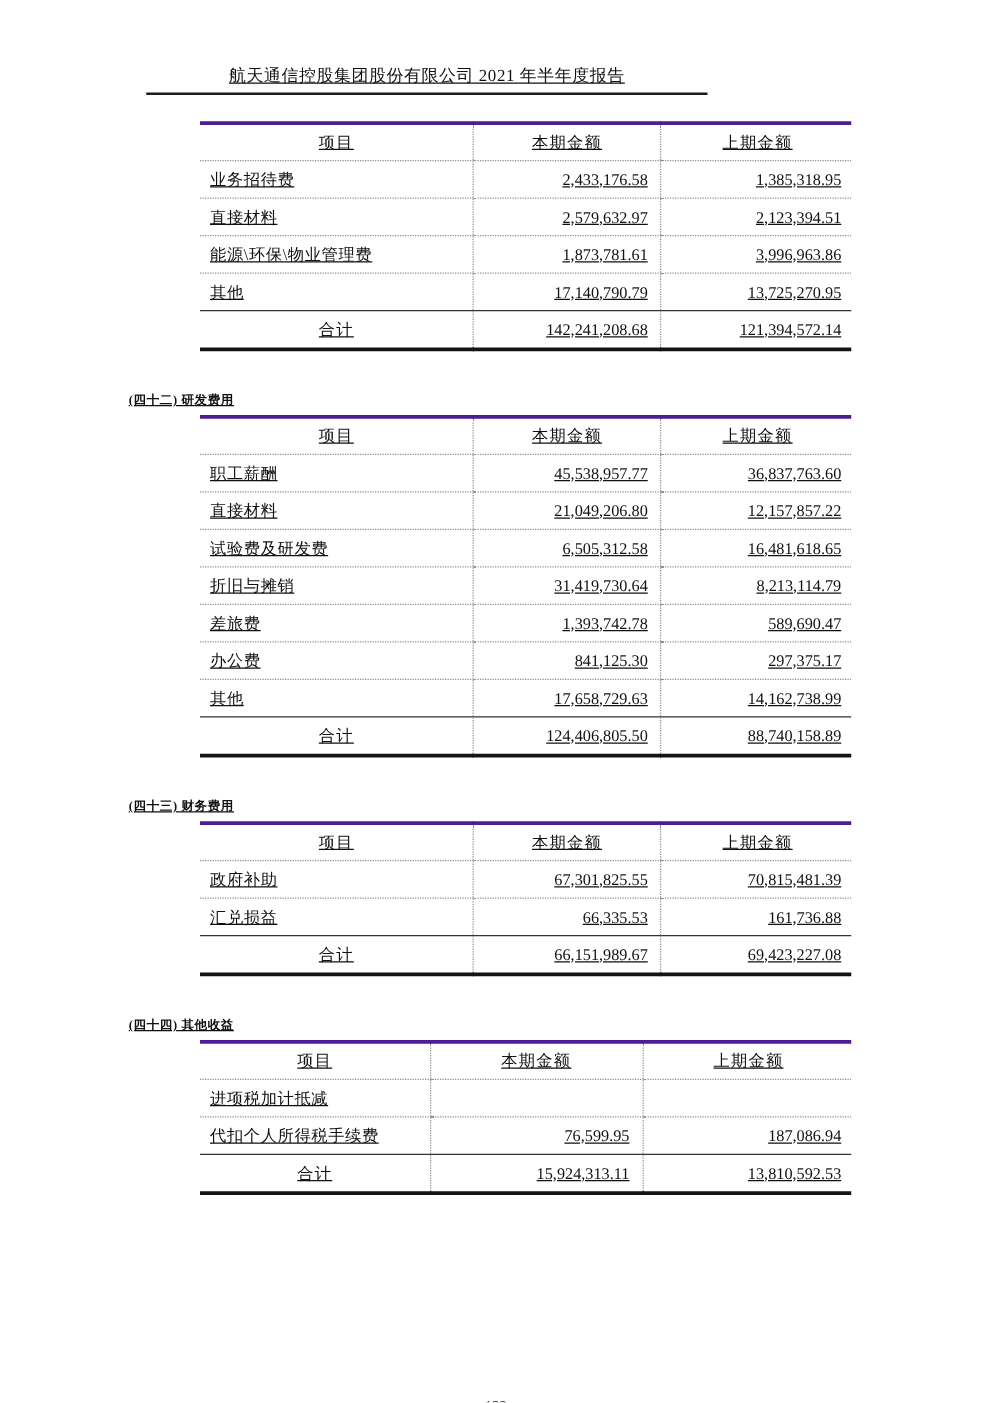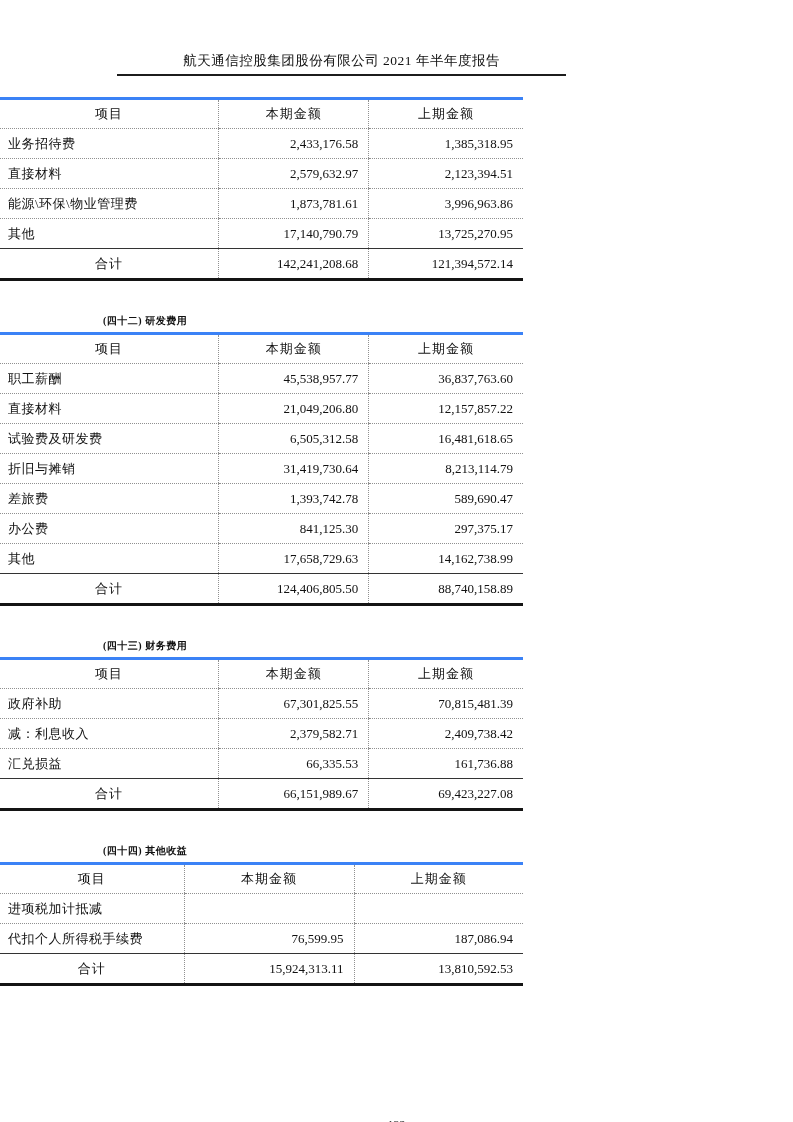--- a/index.html
+++ b/index.html
@@ -3,43 +3,45 @@
 <meta charset="utf-8">
 <style>
   html, body { margin:0; padding:0; background:#ffffff; }
   .page {
     position:relative;
     width:681px; height:1122px;
     background:#ffffff;
     color:#111111;
     font-family:"Liberation Serif","DejaVu Serif",serif;
     overflow:hidden;
+    text-decoration:underline;
   }
   .doc-header {
     margin:52px 115px 0 117px;
     text-align:center;
     font-size:13.5px;
     line-height:17px;
     padding-bottom:5px;
     border-bottom:2px solid #1c1c1c;
     letter-spacing:0.5px;
   }
   .section-title {
     margin:30px 0 2px 103px;
     font-size:10px;
     line-height:19px;
     font-weight:bold;
     letter-spacing:0.5px;
   }
   .section.no-title .fin-table { margin-top:21px; }
   .fin-table {
+    margin-left:160px;
     width:523px;
     border-collapse:collapse;
     table-layout:fixed;
-    border-top:3px solid #3b82f6;
+    border-top:3px solid #4c1d95;
     border-bottom:3px solid #141414;
   }
   .fin-table th {
     height:26px;
     font-weight:normal;
     font-size:13px;
     text-align:center;
     vertical-align:middle;
     border-bottom:1px dotted #909090;
     letter-spacing:1px;
@@ -190,25 +192,20 @@
               <th>上期金额</th>
             </tr>
           </thead>
           <tbody>
             <tr class="data-row">
               <td class="c-label">政府补助</td>
               <td class="c-num">67,301,825.55</td>
               <td class="c-num">70,815,481.39</td>
             </tr>
             <tr class="data-row">
-              <td class="c-label">减：利息收入</td>
-              <td class="c-num">2,379,582.71</td>
-              <td class="c-num">2,409,738.42</td>
-            </tr>
-            <tr class="data-row">
               <td class="c-label">汇兑损益</td>
               <td class="c-num">66,335.53</td>
               <td class="c-num">161,736.88</td>
             </tr>
             <tr class="total-row">
               <td class="c-total-label">合计</td>
               <td class="c-num">66,151,989.67</td>
               <td class="c-num">69,423,227.08</td>
             </tr>
           </tbody>

